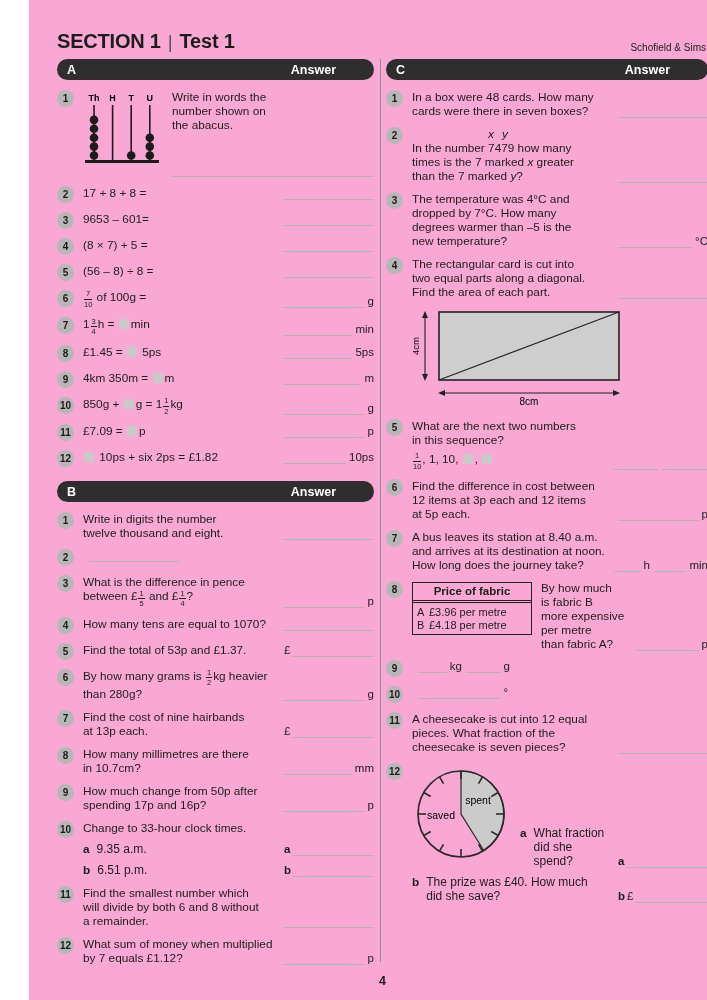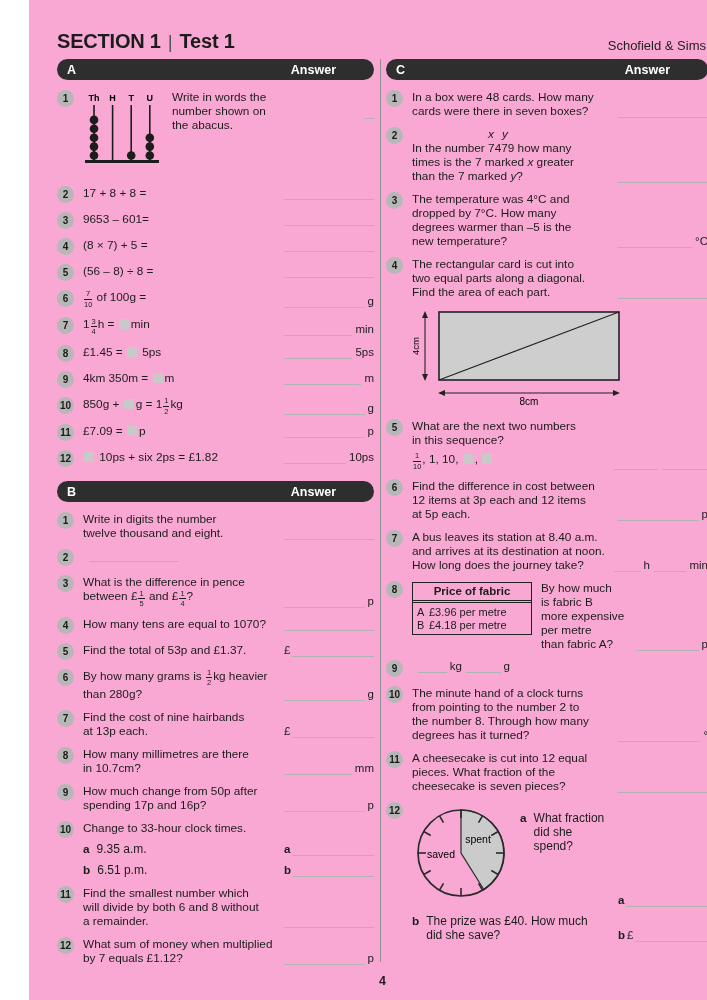--- a/index.html
+++ b/index.html
@@ -1,36 +1,36 @@
 <!DOCTYPE html>
 <html><head>
 <meta charset="utf-8">
 <style>
   html,body{margin:0;padding:0;background:#ffffff;}
   .page{position:relative;width:707px;height:1000px;background:#f9a8d4;overflow:hidden;
         font-family:"Liberation Sans",sans-serif;color:#1c1c1c;margin-left:29px;}
   .hdr{position:absolute;top:30px;left:28px;right:30px;display:flex;justify-content:space-between;align-items:flex-end;}
   .hdr-title{font-size:20px;font-weight:bold;letter-spacing:-0.2px;}
   .hdr-sep{font-weight:normal;color:#555;padding:0 7px;font-size:19px;}
-  .brand{font-size:13px;color:#222;}
+  .brand{font-size:10px;color:#222;}
   .cols{position:absolute;top:59px;left:28px;right:28px;bottom:38px;display:flex;}
   .col{width:317px;}
   .divider{width:1px;background:#909090;margin:0 5px 0 6px;}
   .colr{flex:1;}
   .secbar{height:21px;background:#2e2e2e;border-radius:11px;color:#fff;display:flex;align-items:center;
           justify-content:space-between;font-weight:bold;font-size:12.5px;padding:0 0 0 10px;margin-bottom:10px;}
   .secbar .ansl{margin-right:38px;}
   .q{display:flex;margin-bottom:9px;}
   .qnum{flex:0 0 17px;height:17px;background:#b7b7b7;border-radius:50%;color:#1b1b1b;
         font-size:10px;font-weight:bold;display:flex;align-items:center;justify-content:center;
         margin-right:9px;margin-top:0px;}
   .qmain{flex:1;min-width:0;}
   .qrow{display:flex;}
   .qtext{font-size:11.8px;line-height:14px;flex:1;min-width:0;}
-  .qright{flex:1;min-width:0;display:flex;justify-content:flex-end;}
+  .qright{flex:1;min-width:0;display:flex;flex-direction:column;justify-content:flex-end;}
   .ans{display:flex;align-items:flex-end;flex:0 0 90px;margin-left:6px;font-size:11.5px;line-height:13px;}
   .slot{display:flex;flex:1;align-items:flex-end;min-width:0;}
   .slot+.slot{margin-left:4px;}
   .aline{flex:1;border-bottom:1px solid #b3b3b3;height:12px;min-width:10px;}
   .unit{margin-left:3px;white-space:nowrap;}
   .slabel{margin-right:2px;font-weight:bold;}
   .plabel{margin-right:2px;}
   .ansrow{display:flex;margin-top:16px;}
   .frac{display:inline-block;vertical-align:-0.5em;text-align:center;line-height:1;margin:0 1px;}
   .frac .fn{display:block;font-size:7.5px;border-bottom:1px solid #1c1c1c;padding:0 1px 1px;}
@@ -598,21 +598,20 @@
                   <span class="unit">g</span>
                 </span>
               </span>
             </div>
           </div>
         </div>
         <div class="q">
           <span class="qnum">10</span>
           <div class="qmain">
             <div class="qrow">
-              <div class="qtext">The minute hand of a clock turns<br>from pointing to the number 2 to<br>the number 8. Through how many<br>degrees has it turned?</div>
               <span class="ans">
                 <span class="slot">
                   <span class="aline"></span>
                   <span class="unit">°</span>
                 </span>
               </span>
             </div>
           </div>
         </div>
         <div class="q">

